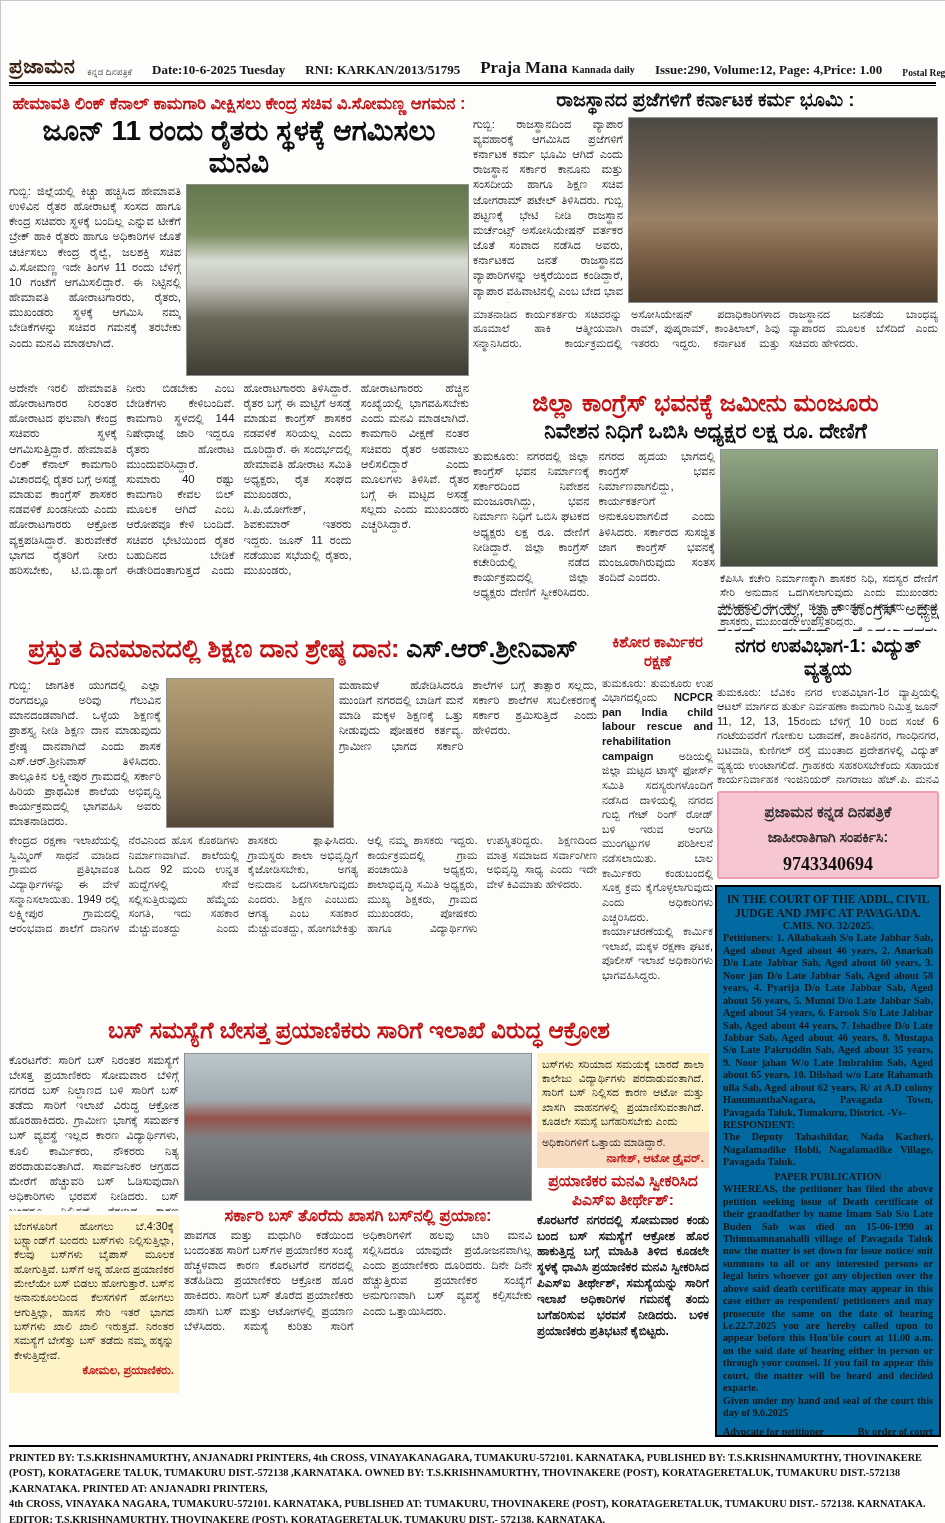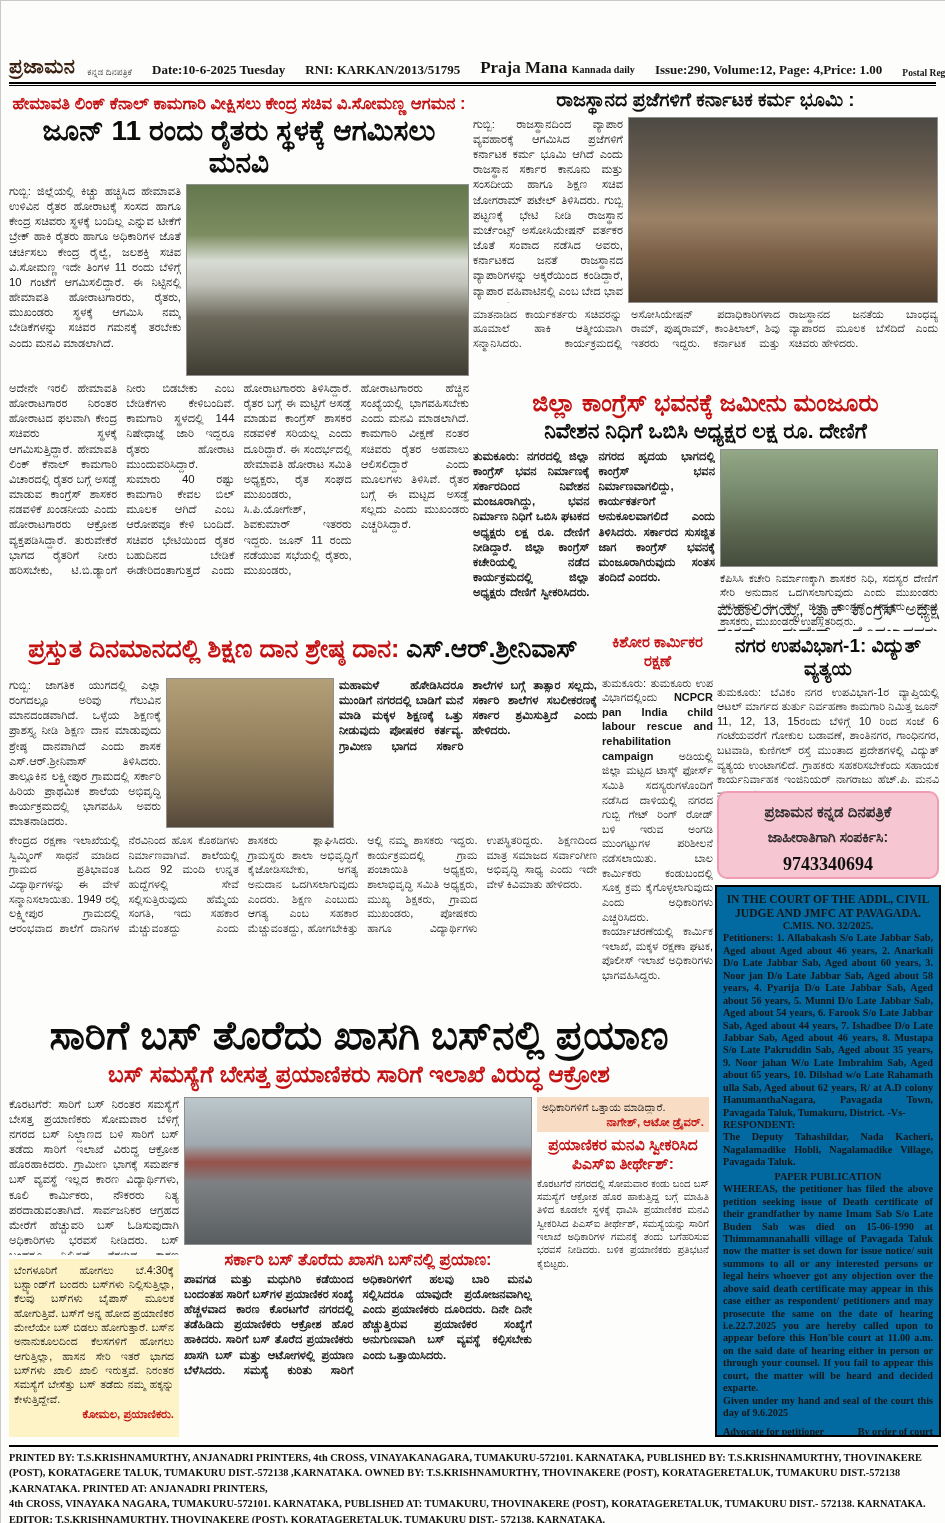--- a/index.html
+++ b/index.html
@@ -20,31 +20,31 @@
   
   .kicker-red{color:#c41111;font-weight:bold;text-align:center;}
   .kicker-black{color:#111;font-weight:bold;text-align:center;}
   .hl-black{color:#0d0d0d;font-weight:bold;text-align:center;}
   .hl-red{color:#c41111;font-weight:bold;text-align:center;}
   .body-txt{font-size:11.4px;line-height:1.33;text-align:justify;overflow:hidden;word-break:break-word;}
   .photo{border:1px solid #8f8f8f;box-sizing:border-box;}
   .sect{position:absolute;}
   .cols4{column-count:4;column-gap:9px;}
   .cols3{column-count:3;column-gap:9px;}
-  .cols2{column-count:2;column-gap:9px;font-weight:bold;}
+  .cols2{column-count:2;column-gap:9px;}
   .cols5{column-count:5;column-gap:9px;}
   .row{display:flex;gap:5px;}
   
   .photo-meeting{background:linear-gradient(180deg,#64784e 0%,#7c8d60 26%,#d8dcd3 40%,#c2c3bb 52%,#6d6a5c 70%,#3f3d33 100%);}
   .photo-garland{background:linear-gradient(180deg,#4c4a44 0%,#6e6052 30%,#9b8266 55%,#7a5f46 75%,#4e3e2e 100%);}
   .photo-congress{background:linear-gradient(180deg,#93a886 0%,#75876b 40%,#5a654f 72%,#454c3d 100%);}
   .photo-school{background:linear-gradient(180deg,#b3a078 0%,#94805d 45%,#71624a 78%,#55483a 100%);}
   .photo-bus{background:linear-gradient(180deg,#bcc7cc 0%,#9fa9af 32%,#96524a 44%,#7e8184 58%,#595e61 100%);}
   
-  .ad-box{background:#f7c6d3;border:2px solid #ef9cb4;border-radius:10px;text-align:center;padding:10px 6px;box-sizing:border-box;}
+  .ad-box{background:#f7c6d3;border:2px solid #ef9cb4;border-radius:3px;text-align:center;padding:10px 6px;box-sizing:border-box;}
   .ad-l1{font-size:15px;font-weight:bold;color:#2c2c2c;}
   .ad-l2{font-size:14px;font-weight:bold;color:#2c2c2c;margin-top:8px;}
   .ad-phone{font-size:18px;font-weight:bold;color:#111;margin-top:8px;font-family:"Liberation Serif",serif;}
   .notice{border:2px solid #000;background:#0369a1;padding:5px 6px;box-sizing:border-box;
           font-family:"Liberation Serif","DejaVu Serif",serif;font-weight:bold;font-size:10.2px;line-height:1.22;
           text-align:justify;overflow:hidden;}
   .notice .nt{ text-align:center;font-size:11.5px;}
   .notice .sub{text-align:center;}
   .notice .two-col{display:flex;justify-content:space-between;gap:6px;margin-top:6px;}
   
@@ -158,45 +158,47 @@
 
       </div>
       <div style="text-align:center;">
         <div>By order of court</div>
 
       </div>
     </div>
   </div>
 
   <div class="sect" style="left:8px;top:1012px;width:700px;height:428px;">
-    <div class="hl-black" style="font-size:40px;line-height:1.1;">ಸಾರಿಗೆ ಬಸ್ ತೊರೆದು ಖಾಸಗಿ ಬಸ್‌ನಲ್ಲಿ ಪ್ರಯಾಣ</div>
     <div class="hl-red" style="font-size:23px;line-height:1.2;margin-top:4px;">ಬಸ್ ಸಮಸ್ಯೆಗೆ ಬೇಸತ್ತ ಪ್ರಯಾಣಿಕರು ಸಾರಿಗೆ ಇಲಾಖೆ ವಿರುದ್ಧ ಆಕ್ರೋಶ</div>
     <div class="row" style="margin-top:8px;height:340px;">
 
       <div style="width:170px;display:flex;flex-direction:column;">
         <div class="body-txt" style="height:158px;">ಕೊರಟಗೆರೆ: ಸಾರಿಗೆ ಬಸ್ ನಿರಂತರ ಸಮಸ್ಯೆಗೆ ಬೇಸತ್ತ ಪ್ರಯಾಣಿಕರು ಸೋಮವಾರ ಬೆಳಿಗ್ಗೆ ನಗರದ ಬಸ್ ನಿಲ್ದಾಣದ ಬಳಿ ಸಾರಿಗೆ ಬಸ್ ತಡೆದು ಸಾರಿಗೆ ಇಲಾಖೆ ವಿರುದ್ಧ ಆಕ್ರೋಶ ಹೊರಹಾಕಿದರು. ಗ್ರಾಮೀಣ ಭಾಗಕ್ಕೆ ಸಮರ್ಪಕ ಬಸ್ ವ್ಯವಸ್ಥೆ ಇಲ್ಲದ ಕಾರಣ ವಿದ್ಯಾರ್ಥಿಗಳು, ಕೂಲಿ ಕಾರ್ಮಿಕರು, ನೌಕರರು ನಿತ್ಯ ಪರದಾಡುವಂತಾಗಿದೆ. ಸಾರ್ವಜನಿಕರ ಆಗ್ರಹದ ಮೇರೆಗೆ ಹೆಚ್ಚುವರಿ ಬಸ್ ಓಡಿಸುವುದಾಗಿ ಅಧಿಕಾರಿಗಳು ಭರವಸೆ ನೀಡಿದರು. ಬಸ್ ಬಂದರೂ ನಿಲ್ಲಿಸದೆ ತೆರಳುವ ಕಾರಣ ಪ್ರಯಾಣಿಕರು ಬೈಪಾಸ್ ಮೂಲಕ ಹೋಗಬೇಕಿದೆ. ಇದು</div>
         <div class="quote-box" style="flex:1;margin-top:4px;overflow:hidden;">
           <div class="body-txt" style="font-size:10.8px;">ಬೆಂಗಳೂರಿಗೆ ಹೋಗಲು ಬೆ.4:30ಕ್ಕೆ ಬಸ್ಟ್ಯಾಂಡ್‌ಗೆ ಬಂದರು ಬಸ್‌ಗಳು ನಿಲ್ಲಿಸುತ್ತಿಲ್ಲಾ, ಕೆಲವು ಬಸ್‌ಗಳು ಬೈಪಾಸ್ ಮೂಲಕ ಹೋಗುತ್ತಿವೆ. ಬಸ್‌ಗೆ ಅನ್ನ ಹೋದ ಪ್ರಯಾಣಿಕರ ಮೇಲೆಯೇ ಬಸ್ ಬಿಡಲು ಹೋಗುತ್ತಾರೆ. ಬಸ್‌ನ ಅನಾನುಕೂಲದಿಂದ ಕೆಲಸಗಳಿಗೆ ಹೋಗಲು ಆಗುತ್ತಿಲ್ಲಾ, ಹಾಸನ ಸೇರಿ ಇತರೆ ಭಾಗದ ಬಸ್‌ಗಳು ಖಾಲಿ ಖಾಲಿ ಇರುತ್ತವೆ. ನಿರಂತರ ಸಮಸ್ಯೆಗೆ ಬೇಸೆತ್ತು ಬಸ್ ತಡೆದು ನಮ್ಮ ಹಕ್ಕನ್ನು ಕೇಳುತ್ತಿದ್ದೇವೆ.</div>
           <div class="quote-by">ಕೋಮಲ, ಪ್ರಯಾಣಿಕರು.</div>
         </div>
       </div>
 
       <div style="width:348px;display:flex;flex-direction:column;">
         <div class="photo photo-bus" style="height:148px;"></div>
         <div class="sub-red">ಸರ್ಕಾರಿ ಬಸ್ ತೊರೆದು ಖಾಸಗಿ ಬಸ್‌ನಲ್ಲಿ ಪ್ರಯಾಣ:</div>
         <div class="body-txt cols2" style="flex:1;overflow:hidden;">ಪಾವಗಡ ಮತ್ತು ಮಧುಗಿರಿ ಕಡೆಯಿಂದ ಬಂದಂತಹ ಸಾರಿಗೆ ಬಸ್‌ಗಳ ಪ್ರಯಾಣಿಕರ ಸಂಖ್ಯೆ ಹೆಚ್ಚಳವಾದ ಕಾರಣ ಕೊರಟಗೆರೆ ನಗರದಲ್ಲಿ ತಡೆಹಿಡಿದು ಪ್ರಯಾಣಿಕರು ಆಕ್ರೋಶ ಹೊರ ಹಾಕಿದರು. ಸಾರಿಗೆ ಬಸ್ ತೊರೆದ ಪ್ರಯಾಣಿಕರು ಖಾಸಗಿ ಬಸ್ ಮತ್ತು ಆಟೋಗಳಲ್ಲಿ ಪ್ರಯಾಣ ಬೆಳೆಸಿದರು. ಸಮಸ್ಯೆ ಕುರಿತು ಸಾರಿಗೆ ಅಧಿಕಾರಿಗಳಿಗೆ ಹಲವು ಬಾರಿ ಮನವಿ ಸಲ್ಲಿಸಿದರೂ ಯಾವುದೇ ಪ್ರಯೋಜನವಾಗಿಲ್ಲ ಎಂದು ಪ್ರಯಾಣಿಕರು ದೂರಿದರು. ದಿನೇ ದಿನೇ ಹೆಚ್ಚುತ್ತಿರುವ ಪ್ರಯಾಣಿಕರ ಸಂಖ್ಯೆಗೆ ಅನುಗುಣವಾಗಿ ಬಸ್ ವ್ಯವಸ್ಥೆ ಕಲ್ಪಿಸಬೇಕು ಎಂದು ಒತ್ತಾಯಿಸಿದರು.</div>
       </div>
 
       <div style="flex:1;display:flex;flex-direction:column;overflow:hidden;">
+        <div class="quote-box">
+          <div class="body-txt" style="font-size:10.8px;">ಬಸ್‌ಗಳು ಸರಿಯಾದ ಸಮಯಕ್ಕೆ ಬಾರದೆ ಶಾಲಾ ಕಾಲೇಜು ವಿದ್ಯಾರ್ಥಿಗಳು ಪರದಾಡುವಂತಾಗಿದೆ. ಸಾರಿಗೆ ಬಸ್ ನಿಲ್ಲಿಸದ ಕಾರಣ ಆಟೋ ಮತ್ತು ಖಾಸಗಿ ವಾಹನಗಳಲ್ಲಿ ಪ್ರಯಾಣಿಸುವಂತಾಗಿದೆ. ಕೂಡಲೇ ಸಮಸ್ಯೆ ಬಗೆಹರಿಸಬೇಕು ಎಂದು</div>
+        </div>
         <div class="peach">
           <div class="body-txt" style="font-size:10.8px;">ಅಧಿಕಾರಿಗಳಿಗೆ ಒತ್ತಾಯ ಮಾಡಿದ್ದಾರೆ.</div>
           <div class="quote-by">ನಾಗೇಶ್, ಆಟೋ ಡ್ರೈವರ್.</div>
         </div>
         <div class="sub-red" style="font-size:15.5px;">ಪ್ರಯಾಣಿಕರ ಮನವಿ ಸ್ವೀಕರಿಸಿದ ಪಿಎಸ್‌ಐ ತೀರ್ಥೇಶ್:</div>
-        <div class="body-txt" style="flex:1;font-size:10px;">ಕೊರಟಗೆರೆ ನಗರದಲ್ಲಿ ಸೋಮವಾರ ಕಂಡು ಬಂದ ಬಸ್ ಸಮಸ್ಯೆಗೆ ಆಕ್ರೋಶ ಹೊರ ಹಾಕುತ್ತಿದ್ದ ಬಗ್ಗೆ ಮಾಹಿತಿ ತಿಳಿದ ಕೂಡಲೇ ಸ್ಥಳಕ್ಕೆ ಧಾವಿಸಿ ಪ್ರಯಾಣಿಕರ ಮನವಿ ಸ್ವೀಕರಿಸಿದ ಪಿಎಸ್‌ಐ ತೀರ್ಥೇಶ್, ಸಮಸ್ಯೆಯನ್ನು ಸಾರಿಗೆ ಇಲಾಖೆ ಅಧಿಕಾರಿಗಳ ಗಮನಕ್ಕೆ ತಂದು ಬಗೆಹರಿಸುವ ಭರವಸೆ ನೀಡಿದರು. ಬಳಿಕ ಪ್ರಯಾಣಿಕರು ಪ್ರತಿಭಟನೆ ಕೈಬಿಟ್ಟರು.</div>
+        <div class="body-txt" style="flex:1;font-size:12px;font-weight:bold;">ಕೊರಟಗೆರೆ ನಗರದಲ್ಲಿ ಸೋಮವಾರ ಕಂಡು ಬಂದ ಬಸ್ ಸಮಸ್ಯೆಗೆ ಆಕ್ರೋಶ ಹೊರ ಹಾಕುತ್ತಿದ್ದ ಬಗ್ಗೆ ಮಾಹಿತಿ ತಿಳಿದ ಕೂಡಲೇ ಸ್ಥಳಕ್ಕೆ ಧಾವಿಸಿ ಪ್ರಯಾಣಿಕರ ಮನವಿ ಸ್ವೀಕರಿಸಿದ ಪಿಎಸ್‌ಐ ತೀರ್ಥೇಶ್, ಸಮಸ್ಯೆಯನ್ನು ಸಾರಿಗೆ ಇಲಾಖೆ ಅಧಿಕಾರಿಗಳ ಗಮನಕ್ಕೆ ತಂದು ಬಗೆಹರಿಸುವ ಭರವಸೆ ನೀಡಿದರು. ಬಳಿಕ ಪ್ರಯಾಣಿಕರು ಪ್ರತಿಭಟನೆ ಕೈಬಿಟ್ಟರು.</div>
       </div>
     </div>
   </div>
 
   <div class="footer">
     <div>PRINTED BY: T.S.KRISHNAMURTHY, ANJANADRI PRINTERS, 4th CROSS, VINAYAKANAGARA, TUMAKURU-572101. KARNATAKA, PUBLISHED BY: T.S.KRISHNAMURTHY, THOVINAKERE (POST), KORATAGERE TALUK, TUMAKURU DIST.-572138 ,KARNATAKA. OWNED BY: T.S.KRISHNAMURTHY, THOVINAKERE (POST), KORATAGERETALUK, TUMAKURU DIST.-572138 ,KARNATAKA. PRINTED AT: ANJANADRI PRINTERS,</div>
     <div>4th CROSS, VINAYAKA NAGARA, TUMAKURU-572101. KARNATAKA,  PUBLISHED AT: TUMAKURU, THOVINAKERE (POST), KORATAGERETALUK, TUMAKURU DIST.- 572138. KARNATAKA.</div>
     <div>EDITOR: T.S.KRISHNAMURTHY, THOVINAKERE (POST), KORATAGERETALUK, TUMAKURU DIST.- 572138. KARNATAKA.</div>
   </div>
 

